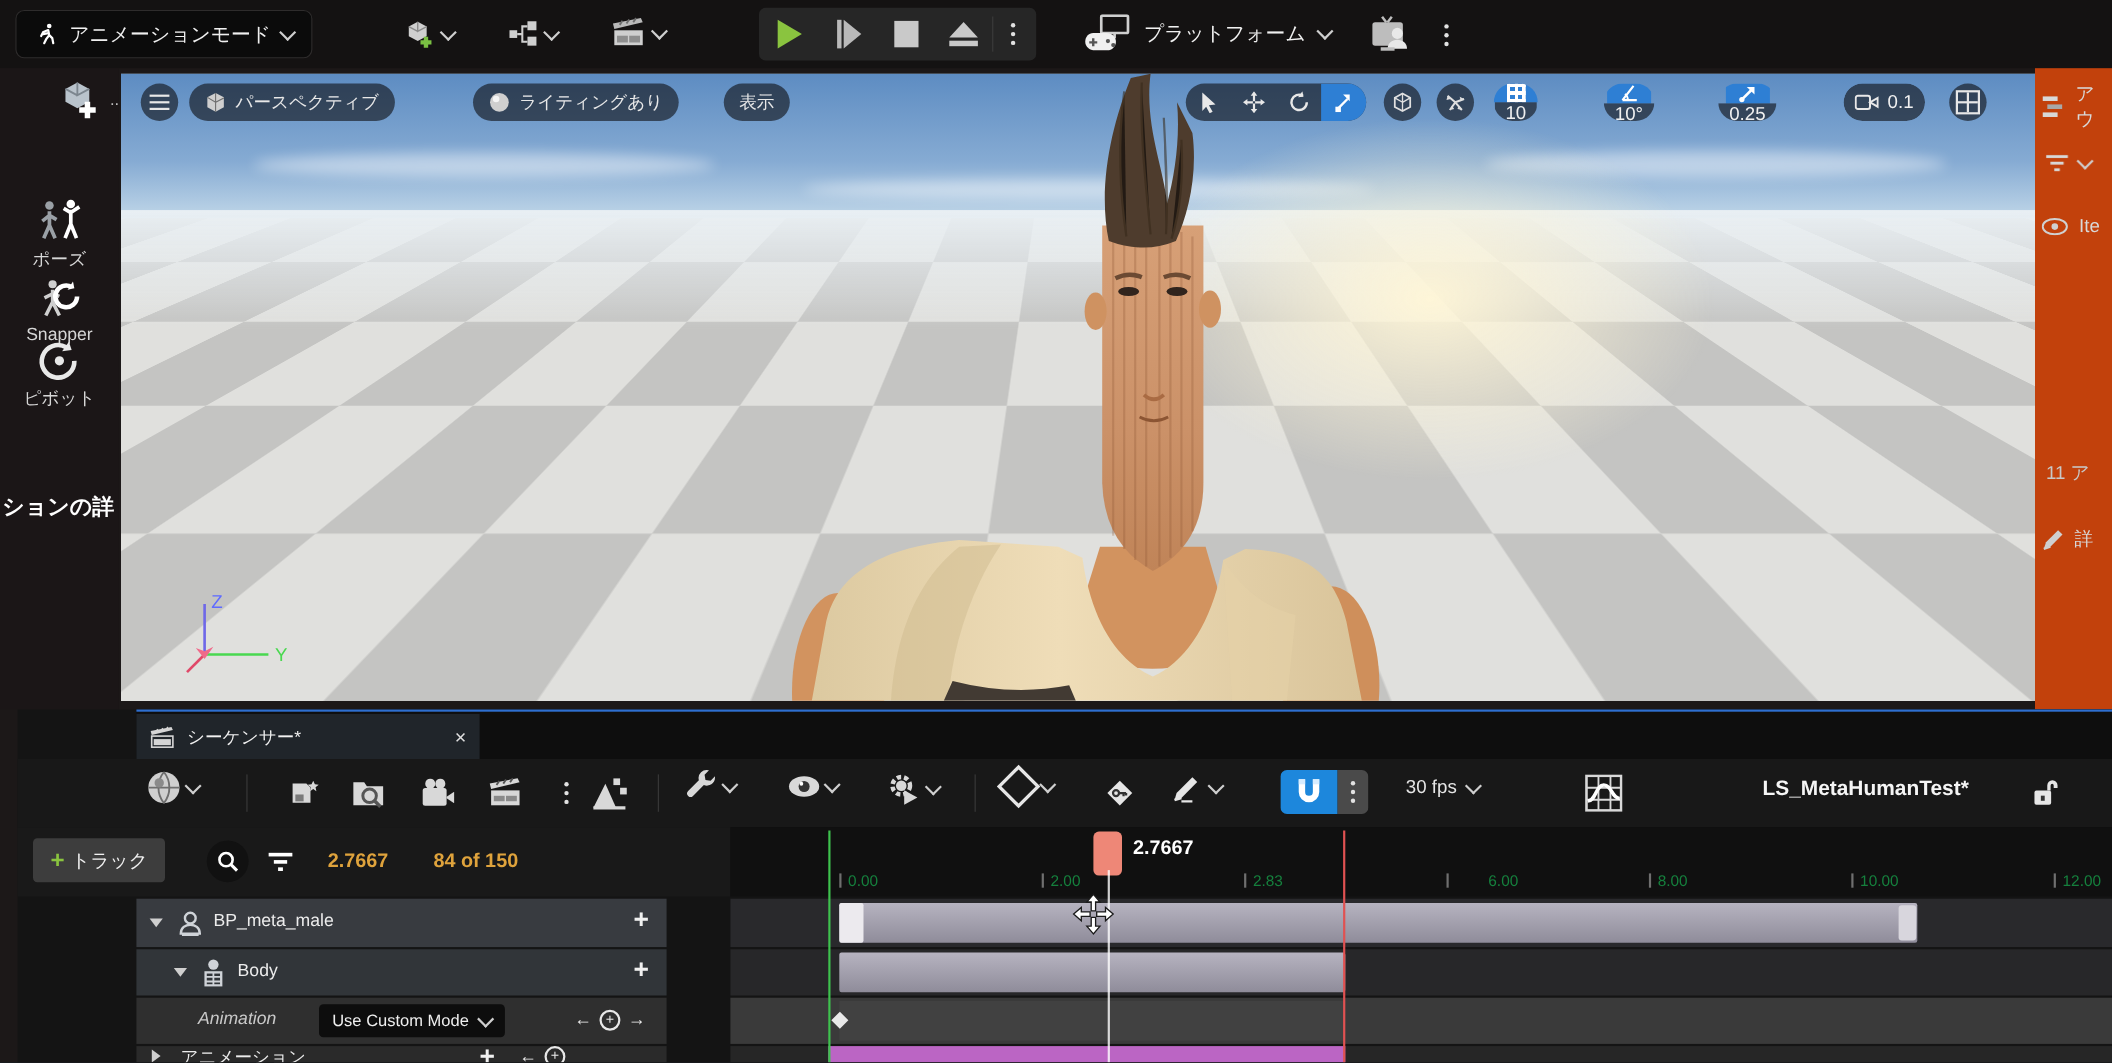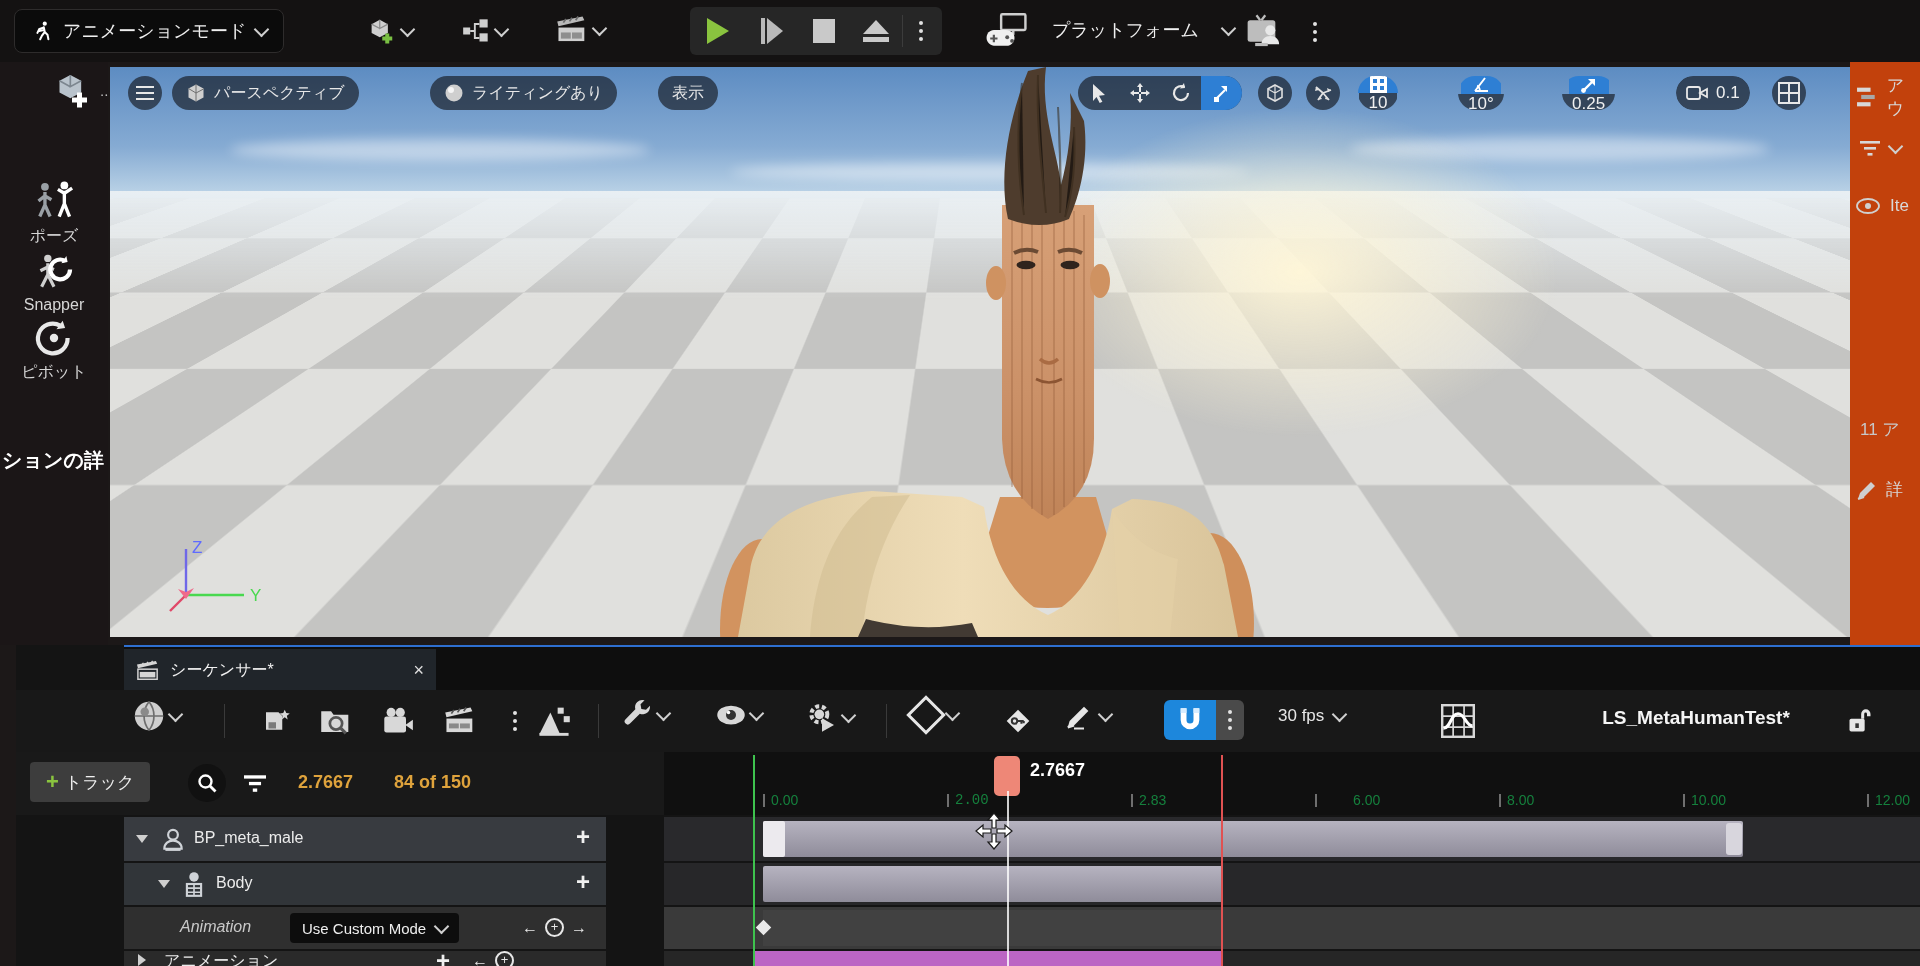--- a/index.html
+++ b/index.html
@@ -154,21 +154,21 @@
       <div style="width:1px;height:32px;background:#3c3c3c;"></div>
       <div class="ctr" style="width:36px;height:48px;">
         <span class="dots3">
             <i></i>
             <i></i>
             <i></i>
           </span>
       </div>
     </div>
 
-    <div class="abs flex" style="left:984px;top:13px;gap:24px;text-align:center;">
+    <div class="abs flex" style="left:984px;top:13px;gap:12px;text-align:center;">
       <svg width="44" height="34" viewBox="0 0 36 28">
           <rect x="14" y="1" width="20" height="13" rx="1" fill="none" stroke="#cfcfcf" stroke-width="2"></rect>
           <path d="M24 14v4" stroke="#cfcfcf" stroke-width="2"></path>
           <path d="M8 14h10c4 0 7 3 7 6.5S22 27 18.5 27h-9C5 27 2 24 2 20.5S4.5 14 8 14z" fill="#f0f0f0"></path>
           <circle cx="19" cy="20" r="1.6" fill="#555"></circle>
           <circle cx="23" cy="23" r="1.6" fill="#555"></circle>
           <path d="M8 18v6M5 21h6" stroke="#555" stroke-width="1.8"></path>
         </svg>
       <span style="color:#f0f0f0;font-size:18px;">プラットフォーム</span>
       <span class="chev"></span>
@@ -213,21 +213,21 @@
     </div>
     <div class="abs ctr side-item" style="left:10px;top:190px;width:88px;">
       <svg width="42" height="40" viewBox="0 0 34 32">
           <circle cx="12" cy="5" r="3" fill="#cfcfcf"></circle>
           <path d="M12 9v9M12 12l-6 3M12 12l5 2M12 18l-5 10M12 18l5 10" stroke="#cfcfcf" stroke-width="2.6"></path>
           <path d="M30 14a8 8 0 1 1-4-7" stroke="#fff" stroke-width="3.4" fill="none"></path>
           <path d="M27 3l1 5-5 1z" fill="#fff"></path>
         </svg>
       <span>Snapper</span>
     </div>
-    <div class="abs ctr side-item" style="left:10px;top:256px;width:88px;">
+    <div class="abs ctr side-item" style="left:10px;top:246px;width:88px;">
       <svg width="42" height="40" viewBox="0 0 34 32">
           <path d="M28 16a12 12 0 1 1-6-10" stroke="#e8e8e8" stroke-width="3.4" fill="none"></path>
           <path d="M24 2l2 6-7 1z" fill="#e8e8e8"></path>
           <circle cx="17" cy="16" r="3.4" fill="#e8e8e8"></circle>
         </svg>
       <span>ピボット</span>
     </div>
 
     <div class="abs side-partial" style="left:2px;top:385px;">ションの詳</div>
   </div>
@@ -617,21 +617,21 @@
           </svg>
       </div>
       <div class="abs orange" style="left:282px;top:20px;">2.7667</div>
       <div class="abs orange" style="left:378px;top:20px;">84 of 150</div>
     </div>
 
     <div class="abs ruler">
       <div class="abs tick" style="left:99px;top:42px;"></div>
       <div class="abs ticklab" style="left:107px;top:40px;">0.00</div>
       <div class="abs tick" style="left:283px;top:42px;"></div>
-      <div class="abs ticklab" style="left:291px;top:40px;font-family:Liberation Mono, monospace;">2.00</div>
+      <div class="abs ticklab" style="left:291px;top:40px;">2.00</div>
       <div class="abs tick" style="left:467px;top:42px;"></div>
       <div class="abs ticklab" style="left:475px;top:40px;">2.83</div>
       <div class="abs tick" style="left:651px;top:42px;"></div>
       <div class="abs ticklab" style="left:659px;top:40px;margin-left:30px;">6.00</div>
       <div class="abs tick" style="left:835px;top:42px;"></div>
       <div class="abs ticklab" style="left:843px;top:40px;">8.00</div>
       <div class="abs tick" style="left:1019px;top:42px;"></div>
       <div class="abs ticklab" style="left:1027px;top:40px;">10.00</div>
       <div class="abs tick" style="left:1203px;top:42px;"></div>
       <div class="abs ticklab" style="left:1211px;top:40px;">12.00</div>

